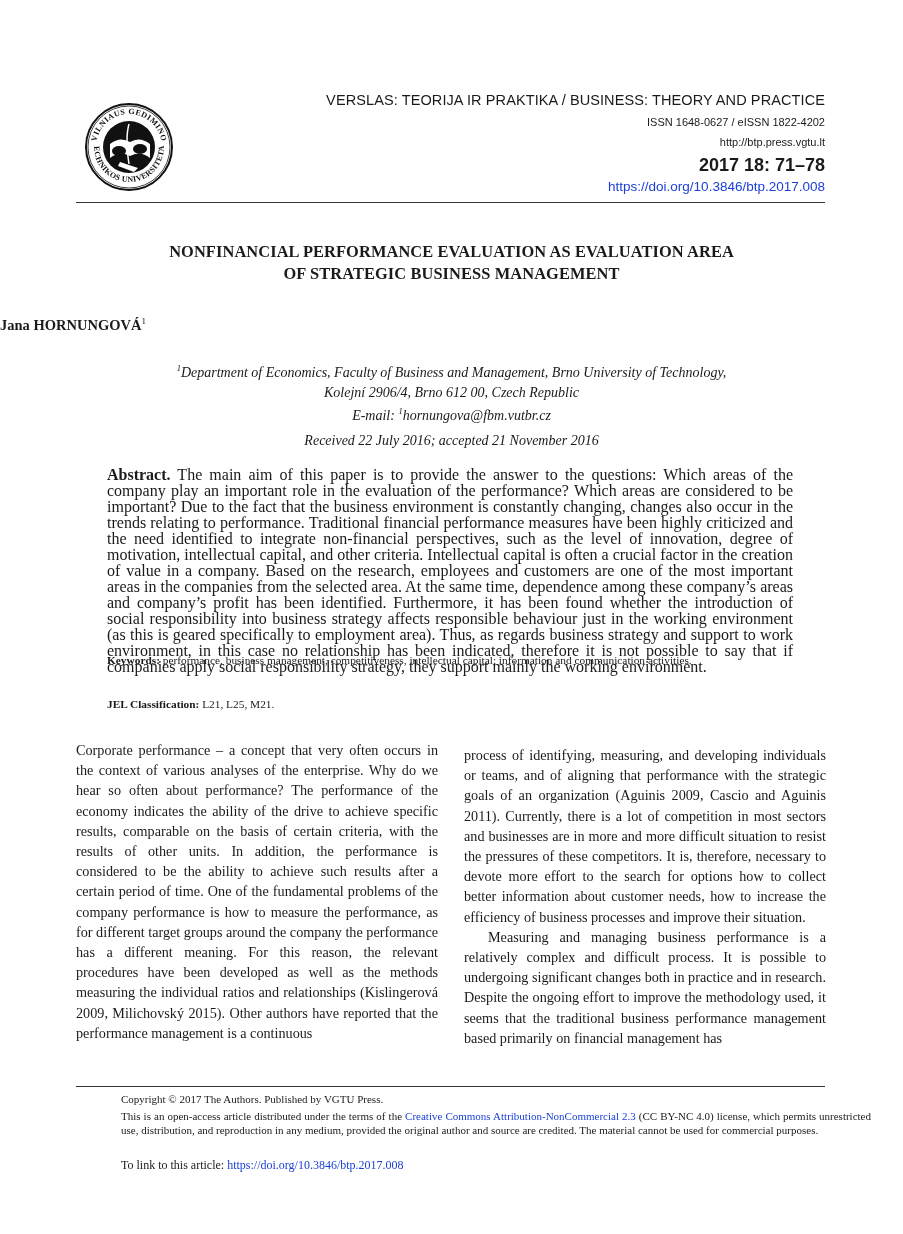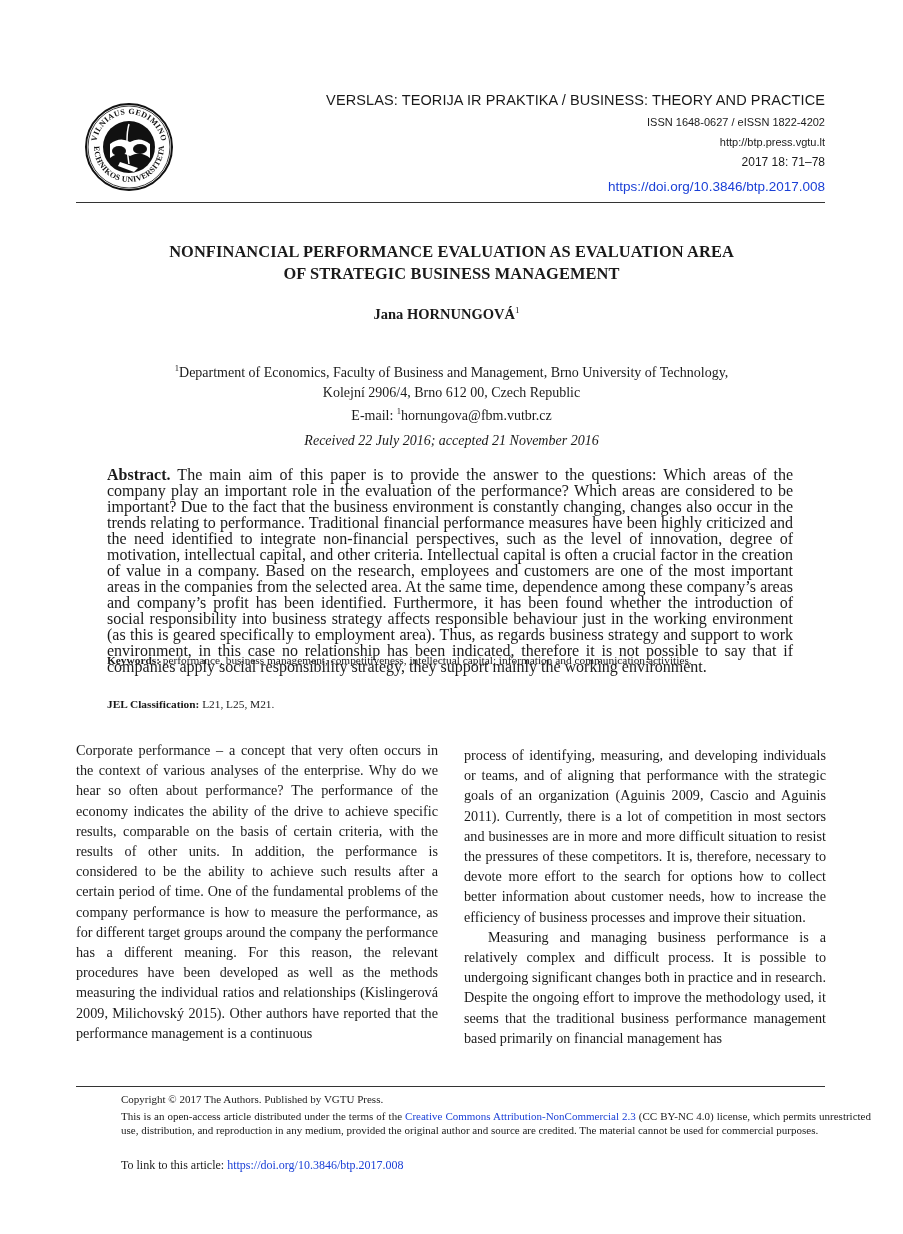--- a/index.html
+++ b/index.html
@@ -4,29 +4,29 @@
 <style>
   html, body { margin: 0; padding: 0; background: #ffffff; }
   body { width: 903px; height: 1234px; position: relative; overflow: hidden; color: #1a1a1a; font-family: "Liberation Serif", "DejaVu Serif", serif; }
 
   .logo { position: absolute; left: 84px; top: 102px; width: 90px; height: 90px; }
 
   .hdr { position: absolute; right: 78px; text-align: right; font-family: "Liberation Sans", "DejaVu Sans", sans-serif; color: #1a1a1a; white-space: nowrap; margin-left: 8px; }
   .hdr-journal { top: 92px; font-size: 14.5px; letter-spacing: 0.1px; }
   .hdr-issn { top: 116px; font-size: 11px; }
   .hdr-url { top: 136px; font-size: 11px; }
-  .hdr-vol { top: 155px; font-size: 12px; }
+  .hdr-vol { top: 155px; font-size: 18px; font-weight: bold; }
   .hdr-doi { top: 179px; font-size: 13.5px; color: #1a3fd6; text-decoration: none; }
   .rule-top { position: absolute; left: 76px; right: 78px; top: 202px; height: 0; border-top: 1px solid #333; }
 
   .title { position: absolute; left: 0; width: 903px; top: 241px; text-align: center; font-weight: bold; font-size: 16.4px; line-height: 22px; letter-spacing: 0.1px; }
-  .author { position: absolute; left: 0; width: 893px; top: 305px; text-align: center; font-weight: bold; font-size: 14.5px; }
+  .author { position: absolute; left: 0; width: 893px; top: 316px; font-weight: bold; font-size: 14.5px; }
   .author sup { font-size: 9px; vertical-align: 6px; font-weight: normal; }
 
-  .affil { position: absolute; left: 0; width: 903px; top: 359px; text-align: center; font-size: 14px; line-height: 19.5px; }
+  .affil { position: absolute; left: 0; width: 903px; top: 359px; text-align: center; font-style: italic; font-size: 14px; line-height: 19.5px; }
   .affil sup { font-size: 8.5px; vertical-align: 6px; }
   .received { position: absolute; left: 0; width: 903px; top: 433px; text-align: center; font-style: italic; font-size: 14px; }
 
   .abstract { position: absolute; left: 107px; width: 686px; top: 467px; font-size: 16px; line-height: 16px; text-align: justify; }
   .abstract b { font-weight: bold; }
   .keywords { position: absolute; left: 107px; width: 686px; top: 653px; font-size: 11.35px; line-height: 15.5px; text-align: justify; }
   .jel { position: absolute; left: 107px; width: 686px; top: 697px; font-size: 11.35px; line-height: 15.5px; }
 
   .col { position: absolute; top: 740px; width: 362px; font-size: 14.2px; line-height: 20.2px; text-align: justify; hyphens: manual; }
   .col-left { left: 76px; }

